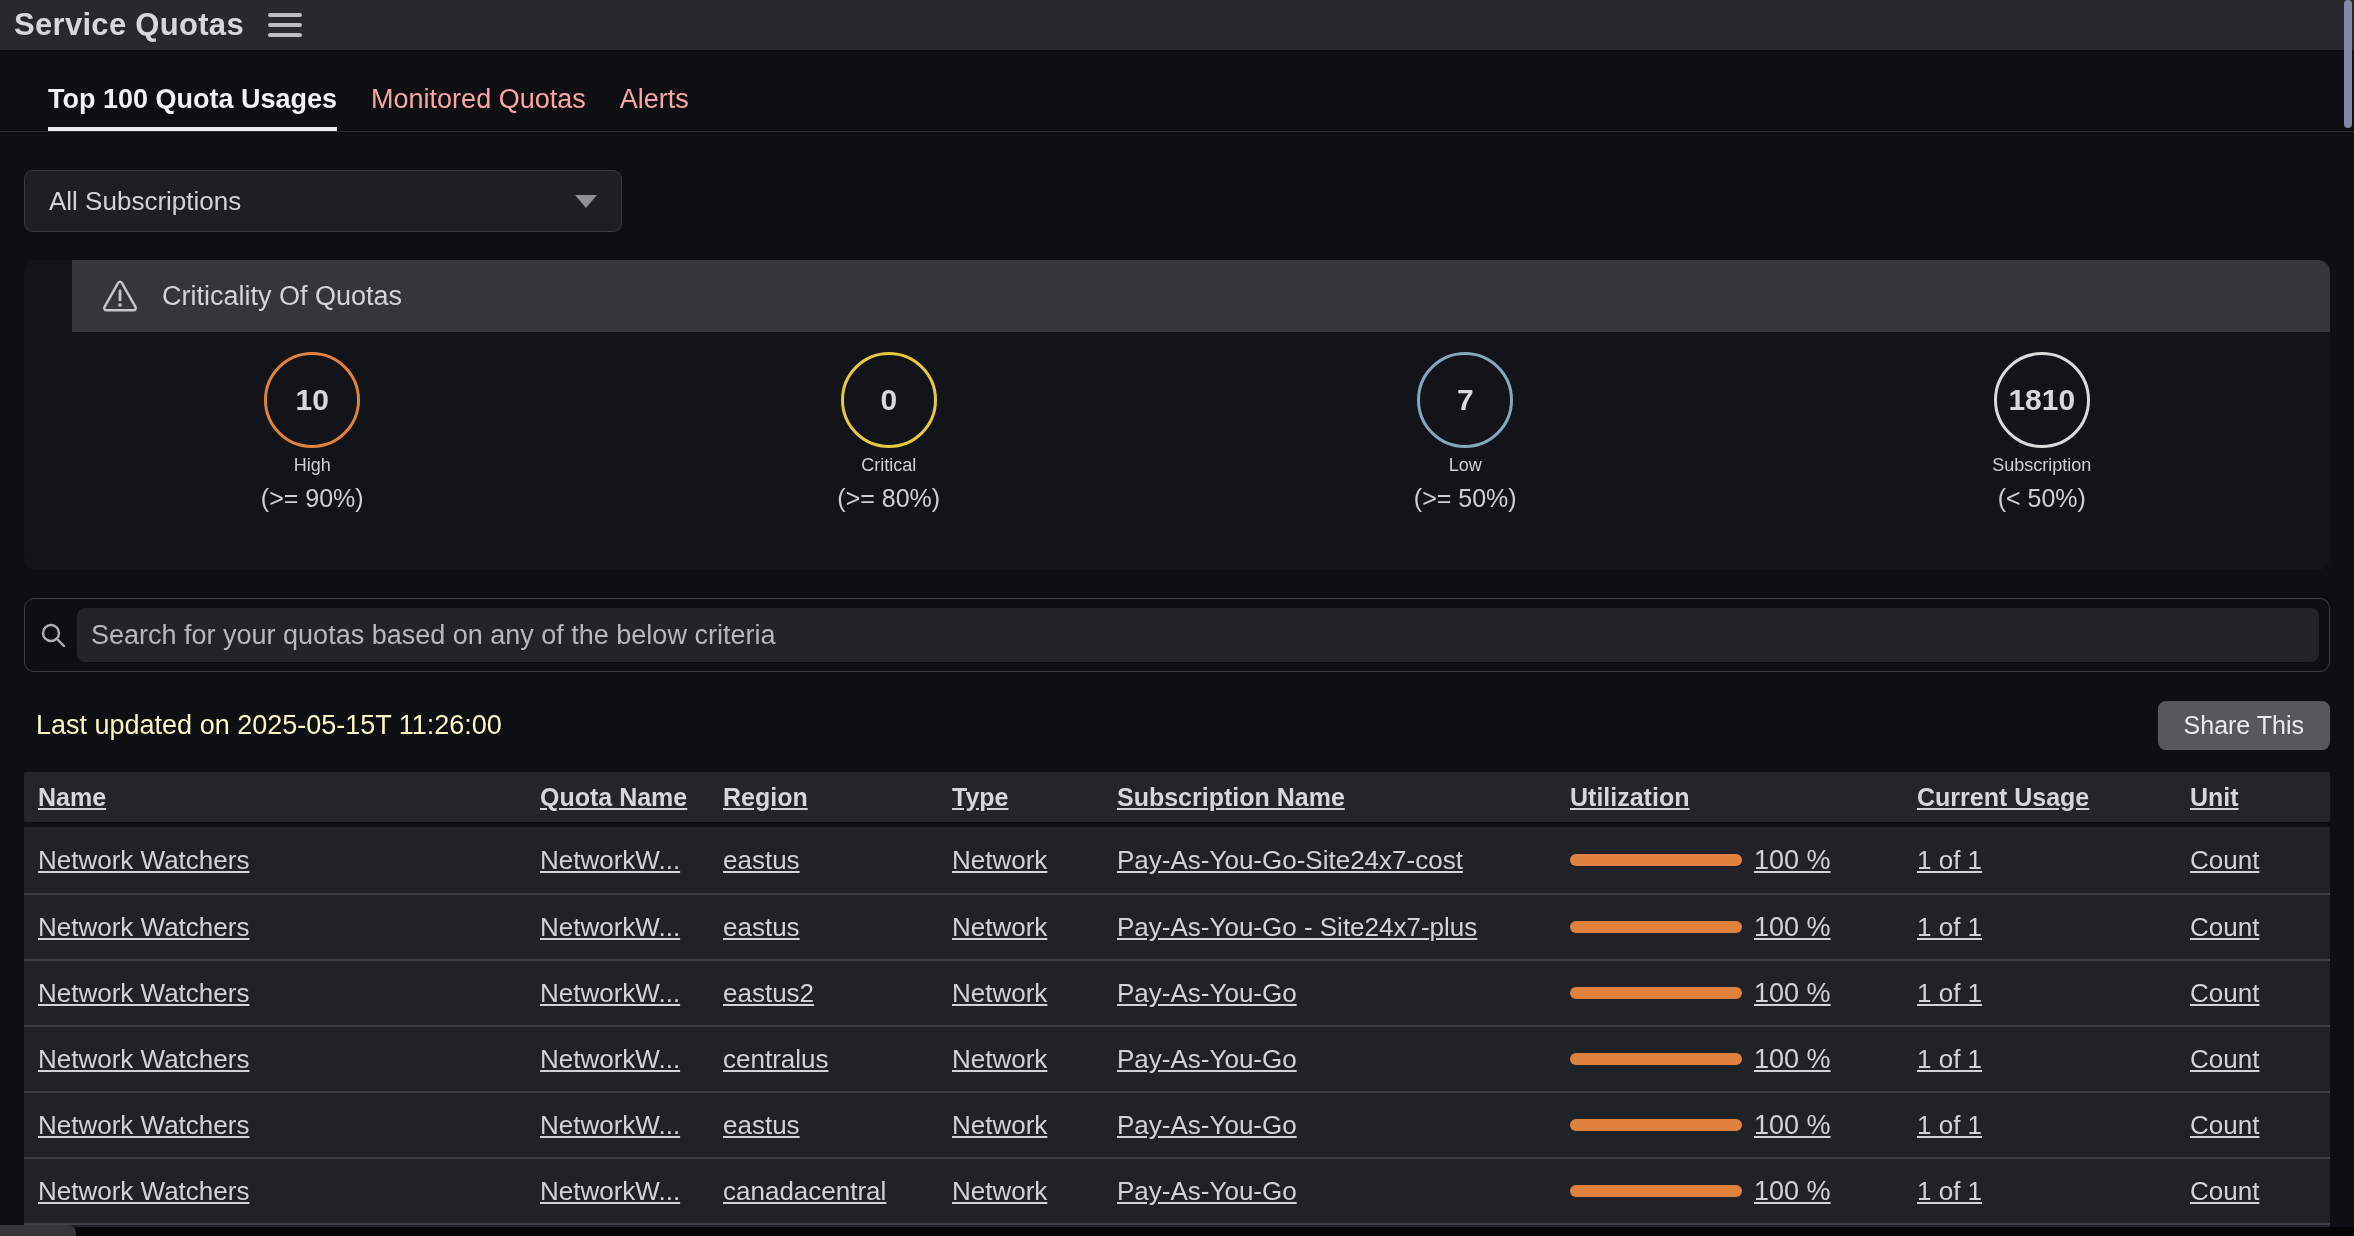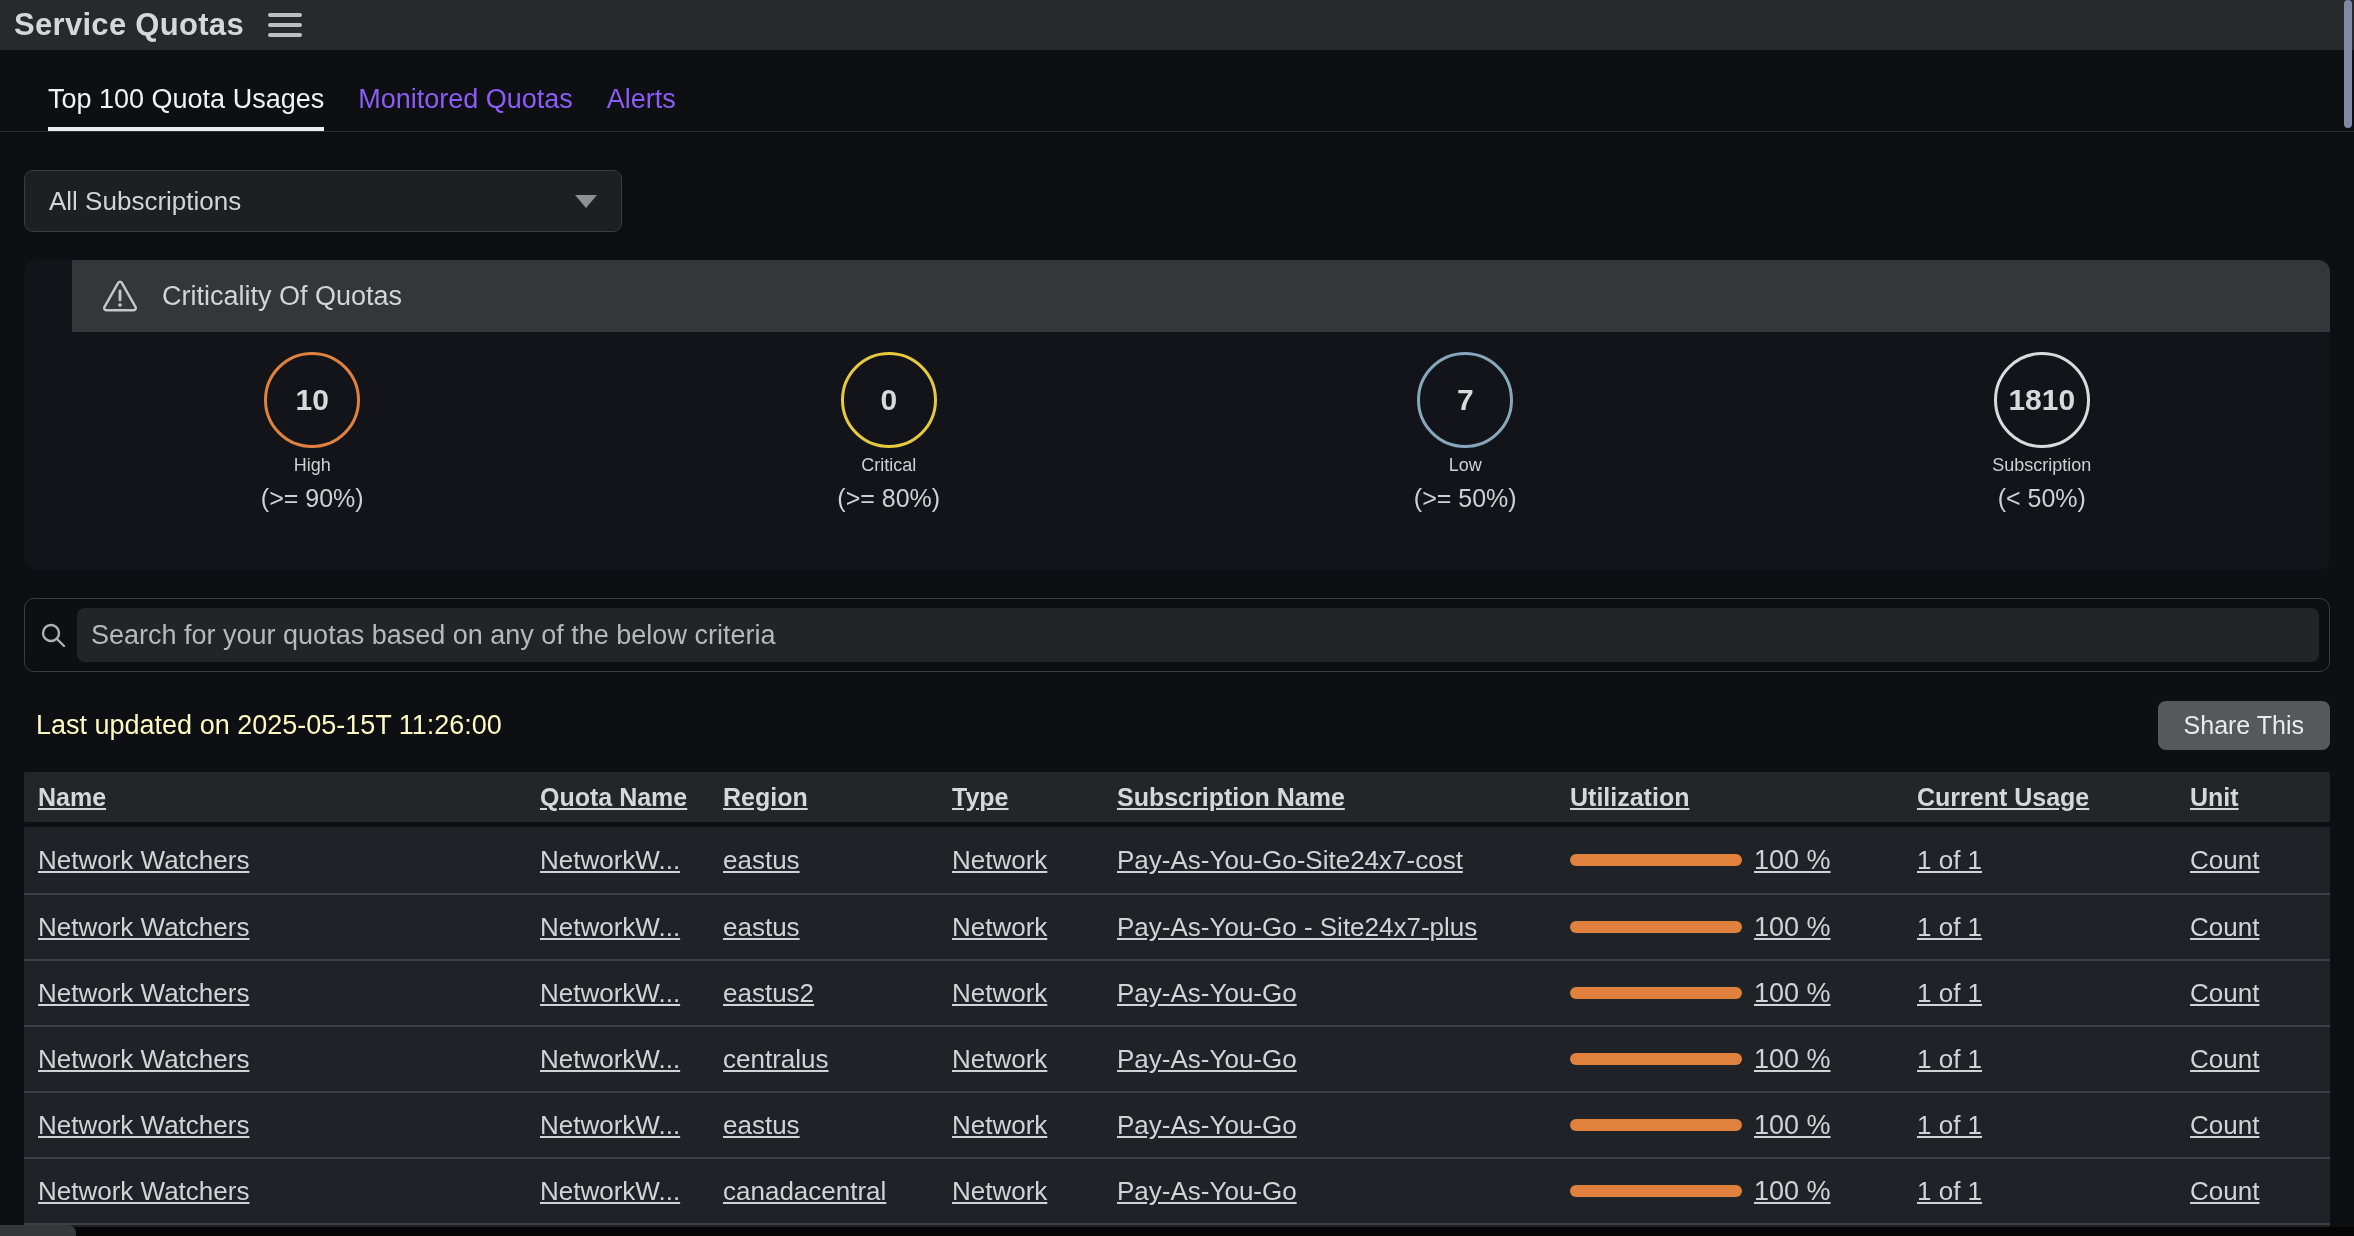--- a/index.html
+++ b/index.html
@@ -9,22 +9,22 @@
   
   .topbar { height:50px; background:#28292c; display:flex; align-items:center;
             padding-left:14px; gap:20px; }
   .app-title { font-size:31px; color:#d6d7d8; letter-spacing:.3px;font-weight:bold; }
   .hamburger { display:flex; flex-direction:column; gap:6px; cursor:pointer; padding:4px; }
   .hamburger span { width:34px; height:4px; border-radius:2px; background:#bdbec0; }
 
   
   .tabs { display:flex; align-items:flex-end; gap:34px; padding-left:48px;
           height:82px; border-bottom:1px solid #2d2e31; }
-  .tab { font-size:27px; color:#8b5cf6; padding-bottom:16px; cursor:pointer; white-space:nowrap; }
-  .tab.active { color:#f1f2f2; font-weight:normal; border-bottom:4px solid #ebeced; padding-bottom:12px; }
+  .tab { font-size:27px; color:#fca5a5; padding-bottom:16px; cursor:pointer; white-space:nowrap; }
+  .tab.active { color:#f1f2f2; font-weight:bold; border-bottom:4px solid #ebeced; padding-bottom:12px; }
 
   .content { padding:0 24px; }
 
   
   .dropdown { margin-top:38px; width:598px; height:62px; background:#1d1f22;
               border:1px solid #3a3c40; border-radius:9px; display:flex;
               align-items:center; justify-content:space-between; padding:0 24px;
               font-size:26px; color:#d2d3d4; cursor:pointer; }
   .caret { width:0; height:0; border-left:11px solid transparent;
            border-right:11px solid transparent; border-top:13px solid #8e9092; }

